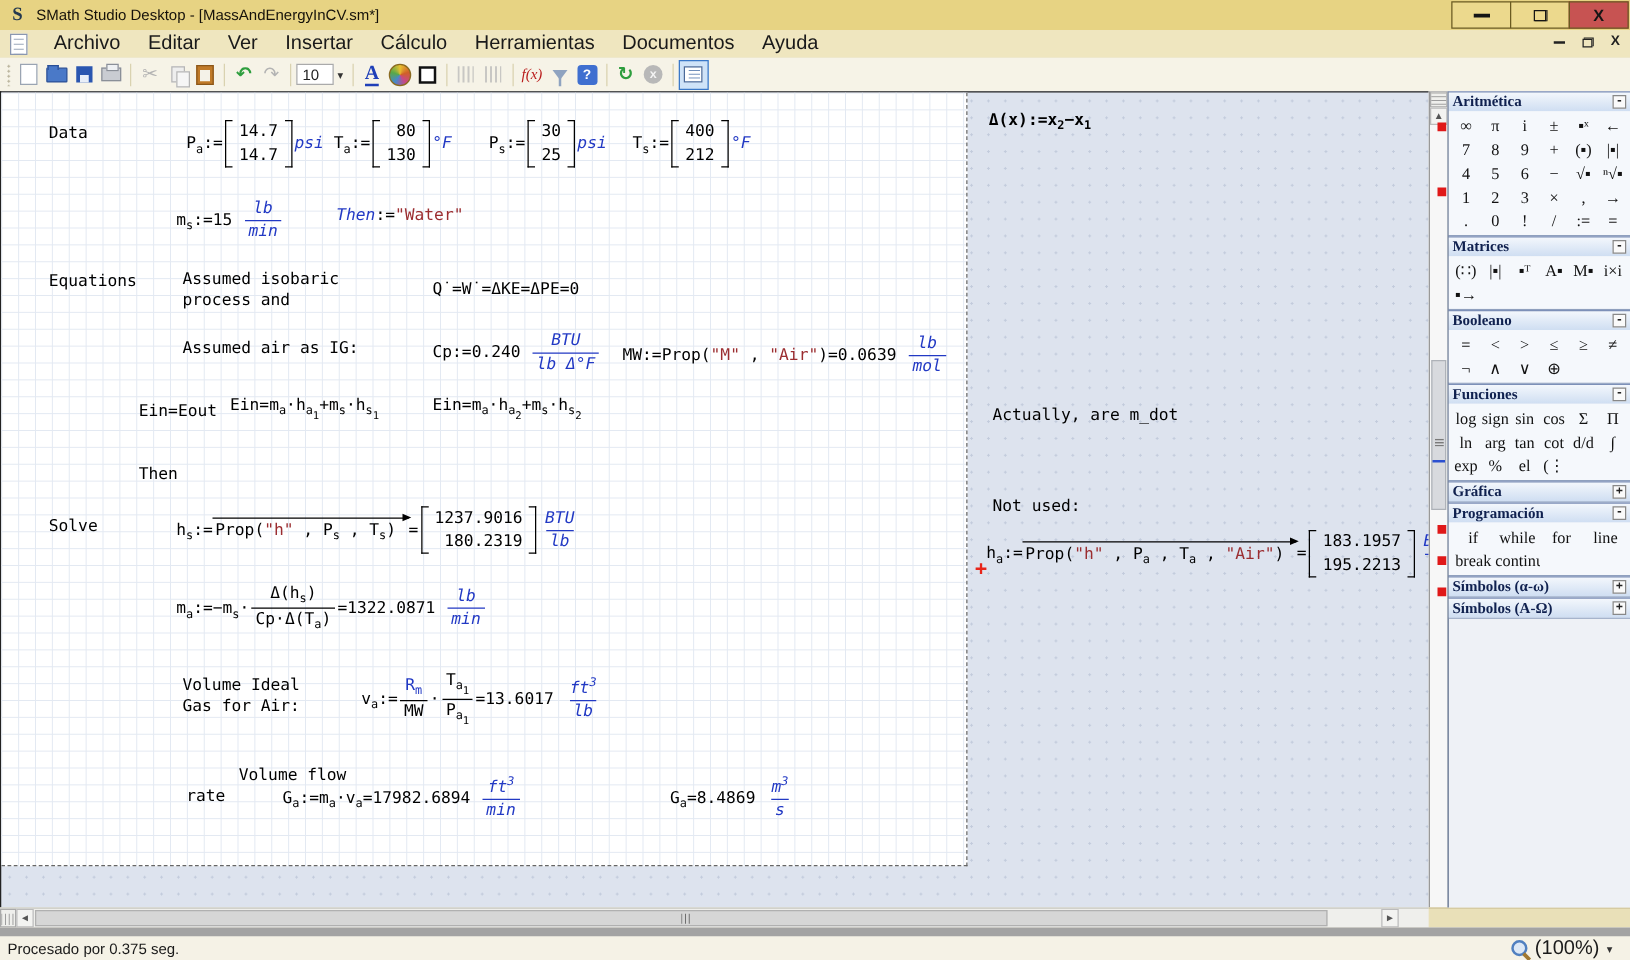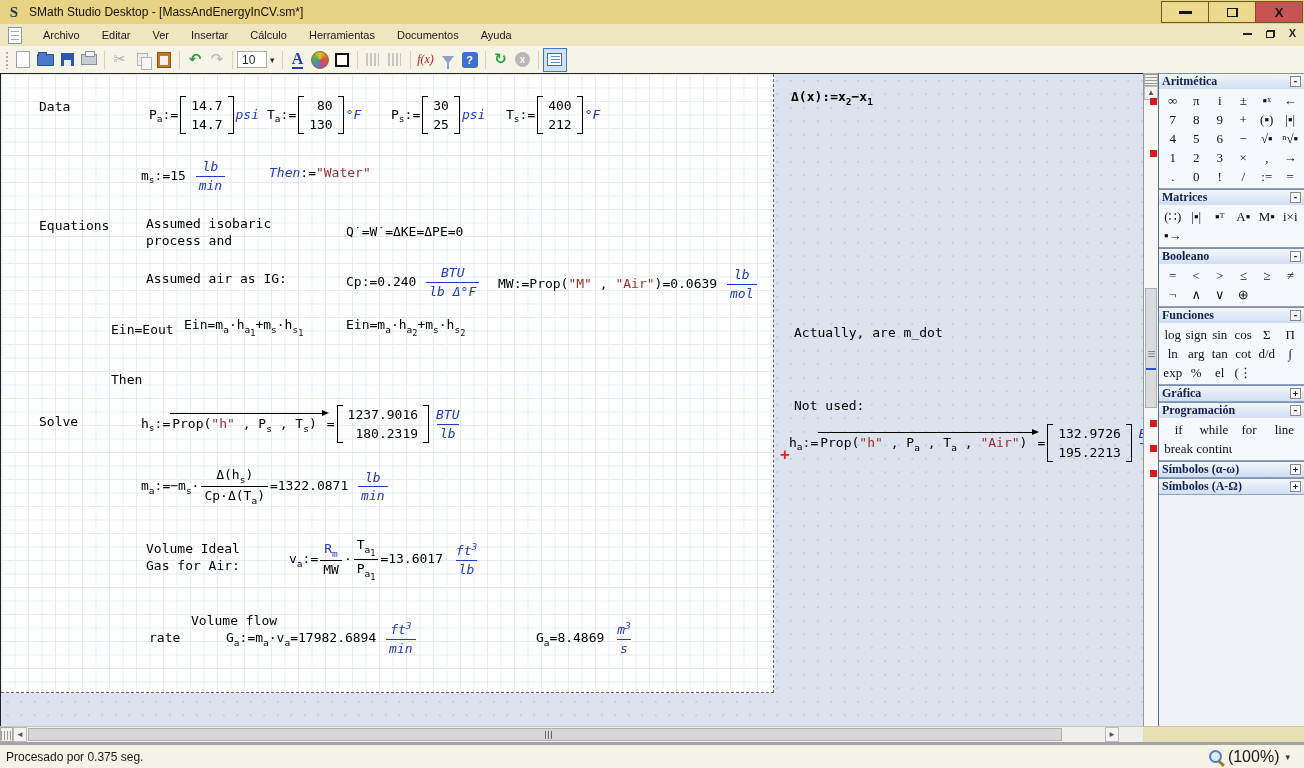--- a/index.html
+++ b/index.html
@@ -22,21 +22,21 @@
   .g-restore .r2{position:absolute;left:0;bottom:0;width:8px;height:7px;border:1.5px solid #151515;background:#ecd98d;}
   .g-x{font-size:13px;font-weight:bold;color:#151515;line-height:13px;}
 
   
   .menubar{position:absolute;left:0;top:24px;width:1304px;height:22px;background:#efe6bf;
            display:flex;align-items:center;border-bottom:1px solid #ddd2a4;}
   .doc-icon{width:12px;height:15px;background:#fff;border:1px solid #8a97b0;margin:0 10px 0 8px;
             background-image:linear-gradient(#9aa7ba 1px,transparent 1px);background-size:8px 4px;
             background-position:2px 3px;background-repeat:repeat-y;}
   .menu-items{display:flex;}
-  .menu-item{font-size:11px;color:#1a1a1a;padding:2px 11px;white-space:nowrap;}
+  .menu-item{font-size:16px;color:#1a1a1a;padding:2px 11px;white-space:nowrap;}
   .mdi-ctrl{position:absolute;right:8px;top:4px;display:flex;align-items:center;gap:14px;}
   .m-min{width:9px;height:2px;background:#222;}
   .m-restore{position:relative;width:9px;height:8px;}
   .m-restore .r1{position:absolute;right:0;top:0;width:6px;height:5px;border:1.2px solid #222;}
   .m-restore .r2{position:absolute;left:0;bottom:0;width:6px;height:5px;border:1.2px solid #222;background:#efe6bf;}
   .m-x{font-size:11px;font-weight:bold;color:#222;line-height:11px;}
 
   
   .toolbar{position:absolute;left:0;top:46px;width:1304px;height:27px;background:#f6f3e7;
            display:flex;align-items:center;padding-left:2px;box-sizing:border-box;}
@@ -143,21 +143,21 @@
   .tog{width:11px;height:11px;border:1px solid #888;background:#fafafa;font-size:9px;line-height:9px;
        text-align:center;color:#222;font-family:"DejaVu Sans Mono",monospace;box-sizing:border-box;}
   .panel-b{display:grid;padding:2px 2px;background:#f5f8fc;}
   .cols6{grid-template-columns:repeat(6,1fr);}
   .cols4{grid-template-columns:repeat(4,1fr);}
   .pcell{font-family:"Liberation Serif",serif;font-size:13px;color:#111;text-align:center;
          padding:1.5px 0;white-space:nowrap;overflow:hidden;}
 
   
   .statusbar{position:absolute;left:0;top:742px;width:1304px;height:26px;background:#f5f2e6;
-             border-top:3px solid #a3a3a3;box-sizing:border-box;display:flex;align-items:center;}
+             border-top:7px solid #a3a3a3;box-sizing:border-box;display:flex;align-items:center;}
   .status-text{font-size:12px;color:#1a1a1a;padding-left:6px;}
   .status-right{position:absolute;right:14px;display:flex;align-items:center;gap:6px;}
   .mag{width:9px;height:9px;border:2px solid #5080c0;border-radius:50%;position:relative;background:#dce8f6;}
   .mag::after{content:'';position:absolute;width:7px;height:2.5px;background:#a07830;transform:rotate(45deg);right:-5px;bottom:-3px;}
   .zoom-label{font-size:16px;color:#1a1a1a;}
   .z-caret{font-size:9px;color:#333;}
 </style>
 </head>
 <body>
 
@@ -374,21 +374,21 @@
     <div class="fx" style="left: 535px; top: 546px;"><span>G</span><sub>a</sub><span>=8.4869 </span><span class="fr unit">
         <span class="nu"><span>m</span><sup>3</sup></span>
         <span class="de"><span>s</span></span>
       </span></div>
     <div class="fx bold" style="left: 790px; top: 14px;"><span>Δ(x):=x</span><sub>2</sub><span>−x</span><sub>1</sub></div>
     <div class="fx" style="left: 793px; top: 250px;"><span>Actually, are m_dot</span></div>
     <div class="fx" style="left: 793px; top: 323px;"><span>Not used:</span></div>
     <div class="fx" style="left: 788px; top: 350px;"><span>h</span><sub>a</sub><span>:=</span><span class="vec"><span>Prop(</span><span class="str">"h"</span><span> , P</span><sub>a</sub><span> , T</span><sub>a</sub><span> , </span><span class="str">"Air"</span><span>)</span></span><span>=</span><span class="mx">
         <span class="bk l"></span>
         <span class="col">
-          <span>132.9726</span>
+          <span>183.1957</span>
           <span>195.2213</span>
         </span>
         <span class="bk r"></span>
       </span><span class="fr unit">
         <span class="nu"><span>BTU</span></span>
         <span class="de"><span>lb</span></span>
       </span></div>
   </div>
 
 <div class="vscroll">

